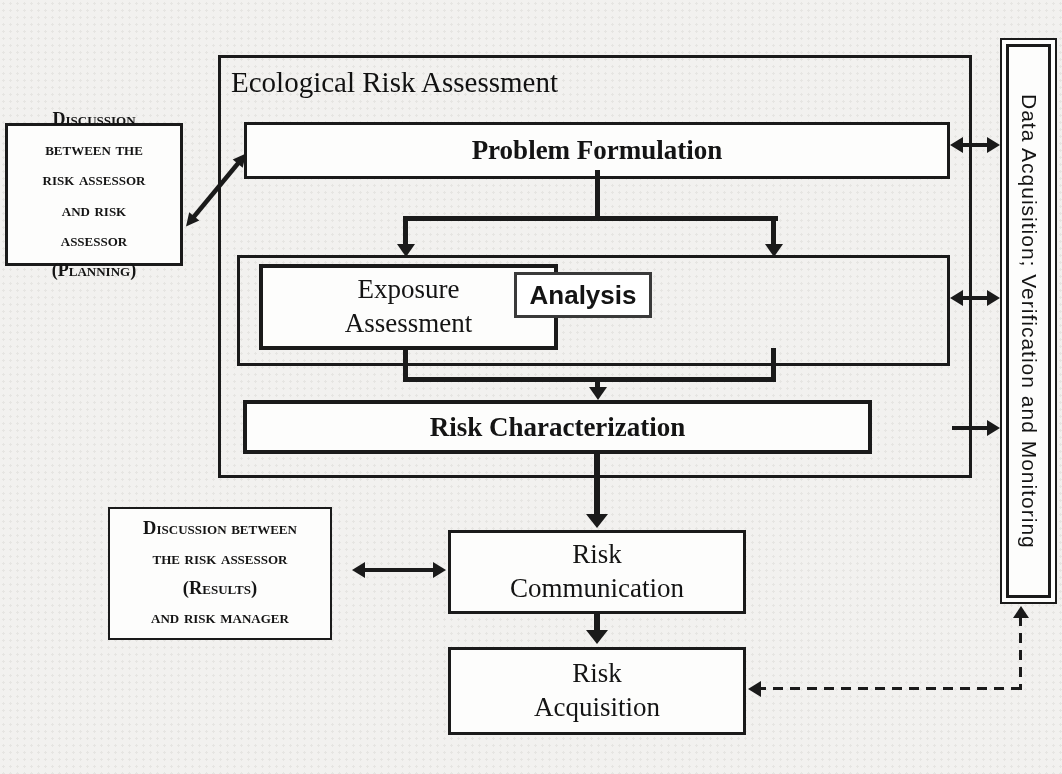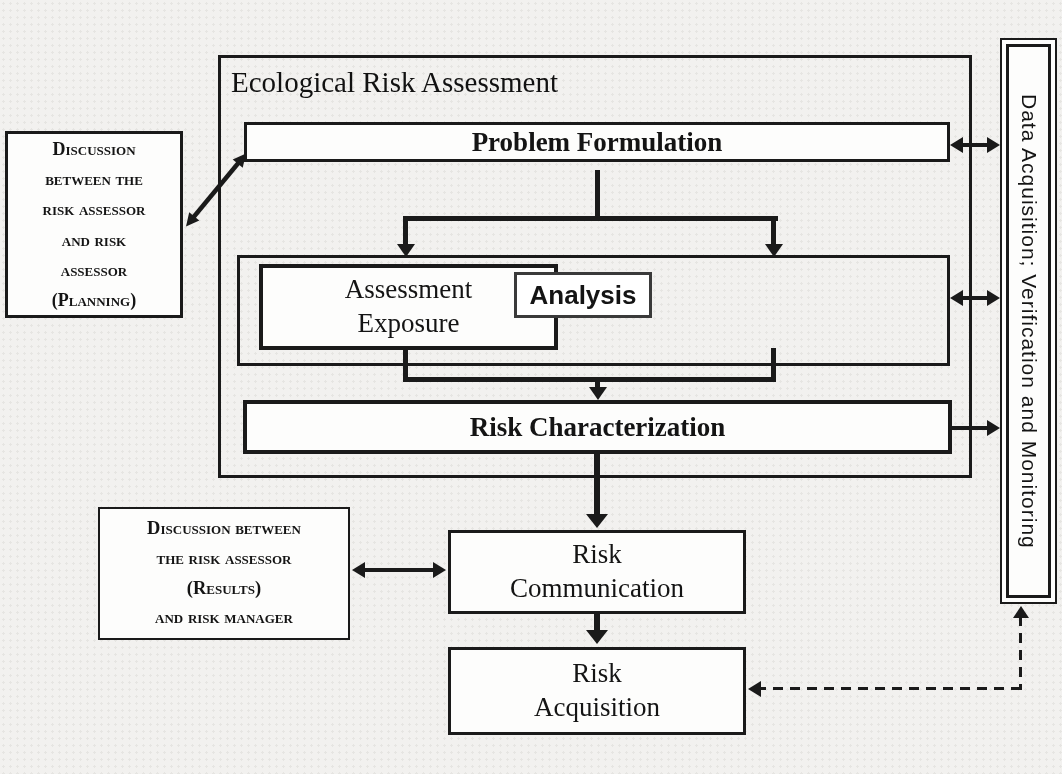--- a/index.html
+++ b/index.html
@@ -51,88 +51,88 @@
   }
 </style>
 </head>
 <body>
 
 <div id="canvas">
 
   <div class="box frame" style="left:218px;top:55px;width:754px;height:423px;border-width:3px;background:transparent;"></div>
   <div class="era-title">Ecological Risk Assessment</div>
 
-  <div class="box" style="left:244px;top:122px;width:706px;height:40px;">
+  <div class="box" style="left:244px;top:122px;width:706px;height:57px;">
     <span class="flow-label-bold serif">Problem Formulation</span>
   </div>
 
   <div class="line" style="left:595px;top:170px;width:5px;height:49px;"></div>
   <div class="line" style="left:403px;top:216px;width:375px;height:5px;"></div>
   <div class="line" style="left:403px;top:216px;width:5px;height:30px;"></div>
   <div class="ah ah-down" style="left:397px;top:244px;"></div>
   <div class="line" style="left:771px;top:216px;width:5px;height:30px;"></div>
   <div class="ah ah-down" style="left:765px;top:244px;"></div>
 
   <div class="box frame" style="left:237px;top:255px;width:713px;height:111px;border-width:3px;background:transparent;"></div>
 
   <div class="box" style="left:259px;top:264px;width:299px;height:86px;border-width:4px;">
+    <span class="flow-label serif">Exposure</span>
     <span class="flow-label serif">Assessment</span>
-    <span class="flow-label serif">Exposure</span>
   </div>
 
 
   <div class="box sans" style="left:514px;top:272px;width:138px;height:46px;border:3px solid #3a3a3a;background:#ffffff;z-index:6;">
     <span style="font-size:26px;font-weight:bold;">Analysis</span>
   </div>
 
   <div class="line" style="left:403px;top:348px;width:5px;height:34px;"></div>
   <div class="line" style="left:771px;top:348px;width:5px;height:34px;"></div>
   <div class="line" style="left:403px;top:377px;width:373px;height:5px;"></div>
   <div class="line" style="left:595px;top:377px;width:5px;height:12px;"></div>
 
   <div class="ah ah-down" style="left:589px;top:387px;"></div>
 
-  <div class="box" style="left:243px;top:400px;width:709px;height:54px;border-width:4px;">
+  <div class="box" style="left:243px;top:400px;width:629px;height:54px;border-width:4px;">
     <span class="flow-label-bold serif">Risk Characterization</span>
   </div>
 
   <div class="line" style="left:594px;top:454px;width:6px;height:61px;"></div>
   <div class="ah ah-down-big" style="left:586px;top:514px;"></div>
 
   <div class="box" style="left:448px;top:530px;width:298px;height:84px;">
     <span class="flow-label serif">Risk</span>
     <span class="flow-label serif">Communication</span>
   </div>
 
   <div class="line" style="left:594px;top:614px;width:6px;height:17px;"></div>
   <div class="ah ah-down-big" style="left:586px;top:630px;"></div>
 
   <div class="box" style="left:448px;top:647px;width:298px;height:88px;">
     <span class="flow-label serif">Risk</span>
     <span class="flow-label serif">Acquisition</span>
   </div>
 
-  <div class="box" style="left:5px;top:131px;width:178px;height:187px;border-width:3px;">
+  <div class="box" style="left:5px;top:123px;width:178px;height:143px;border-width:3px;">
     <div class="smallcaps" style="font-size:18px;line-height:1.68;">
       <div>Discussion</div>
       <div>between the</div>
       <div>risk assessor</div>
       <div>and risk</div>
       <div>assessor</div>
       <div>(Planning)</div>
     </div>
   </div>
 
   <svg style="position:absolute;left:176px;top:146px;" width="82" height="92" viewBox="0 0 82 92">
     <line x1="16" y1="73" x2="64" y2="15" stroke="#1a1a1a" stroke-width="4.5"></line>
     <polygon points="70,7.5 66.7,21.7 56.7,13.4" fill="#1a1a1a"></polygon>
     <polygon points="10,80.5 23.3,74.6 13.2,66.3" fill="#1a1a1a"></polygon>
   </svg>
 
-  <div class="box" style="left:98px;top:507px;width:252px;height:133px;border-width:2px;">
+  <div class="box" style="left:108px;top:507px;width:224px;height:133px;border-width:2px;">
     <div class="smallcaps" style="font-size:18.5px;line-height:1.6;">
       <div>Discussion between</div>
       <div>the risk assessor</div>
       <div>(Results)</div>
       <div>and risk manager</div>
     </div>
   </div>
 
   <div class="line" style="left:362px;top:568px;width:74px;height:4px;"></div>
   <div class="ah ah-left" style="left:352px;top:562px;"></div>

